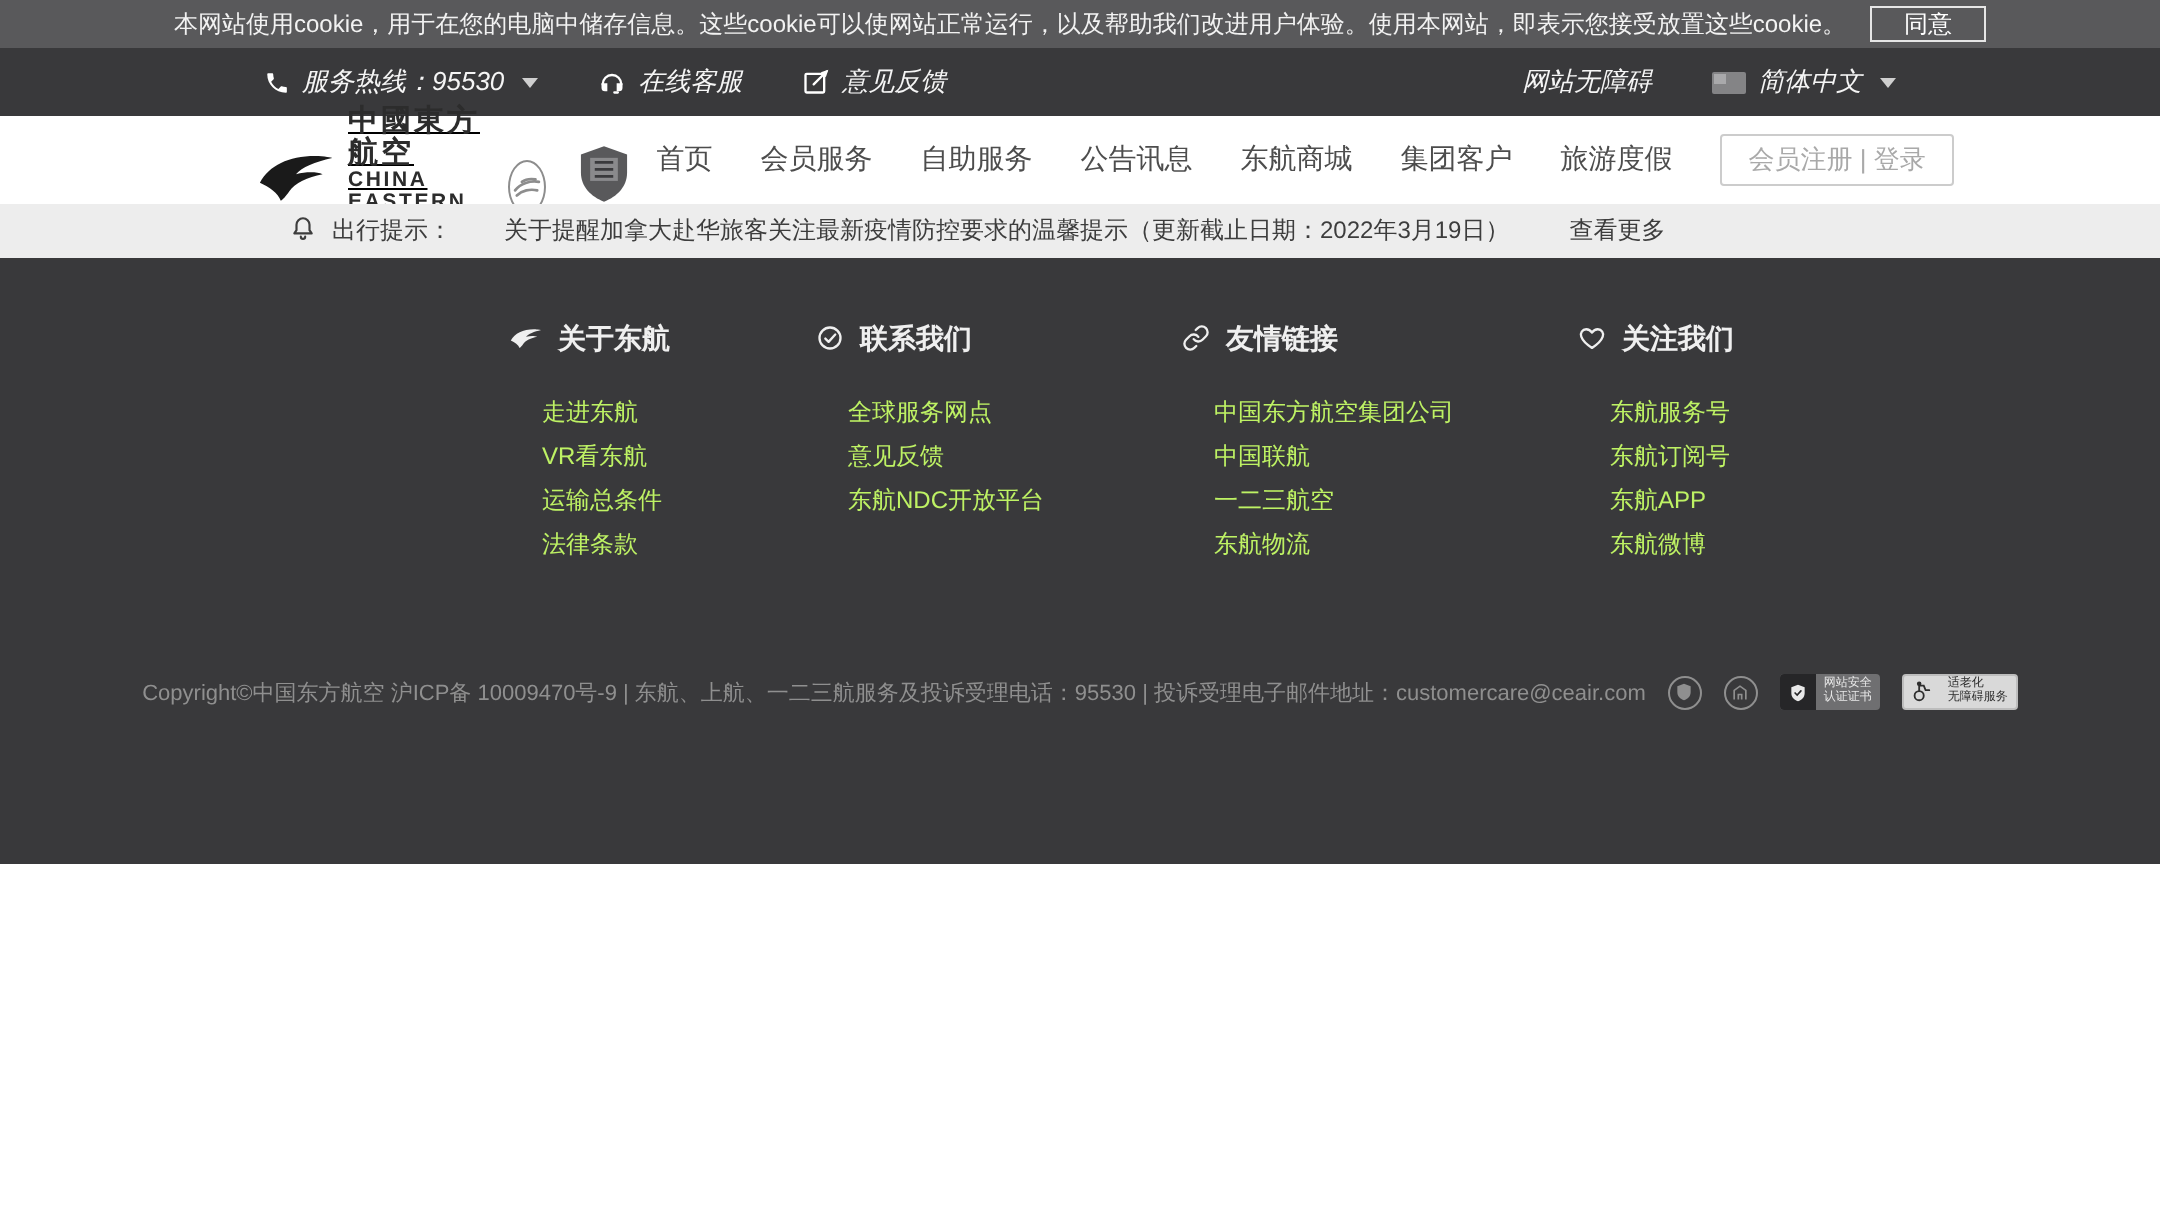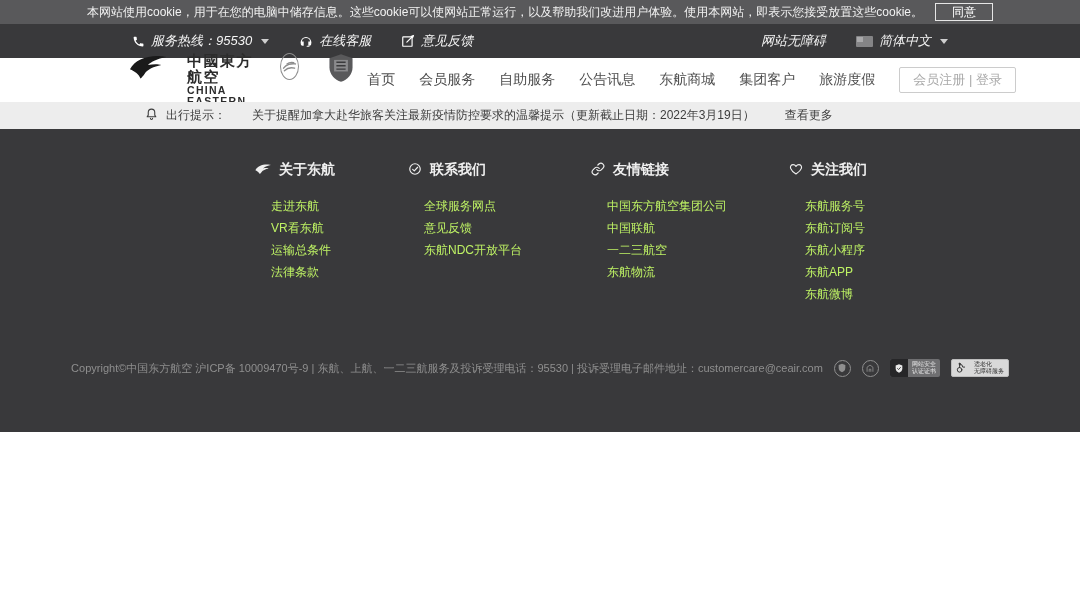--- a/index.html
+++ b/index.html
@@ -20,21 +20,21 @@
   .u-item svg { display:block; }
   .caret { width:0; height:0; border-left:4px solid transparent; border-right:4px solid transparent;
     border-top:5px solid #cfcfcf; margin-left:3px; }
   .u-spacer { flex:1; }
   .flag { width:17px; height:11px; background:#848486; border-radius:1px; position:relative; }
   .flag::after { content:""; position:absolute; left:1px; top:1px; width:6px; height:5px; background:#a9a9ab; }
 
   
   .nav-bar { height:44px; flex:0 0 44px; background:#ffffff; }
   .nav-inner { width:822px; margin:0 auto; height:100%; display:flex; align-items:center; }
-  .brand { display:flex; align-items:flex-start; gap:20px; cursor:pointer; }
+  .brand { display:flex; align-items:flex-end; gap:7px; cursor:pointer;text-decoration:underline; }
   .brand-text { display:flex; flex-direction:column; line-height:1.05; }
   .brand-cn { font-size:15px; font-weight:bold; color:#2c2c2c; letter-spacing:1.5px; }
   .brand-en { font-size:10.5px; font-weight:bold; color:#2c2c2c; letter-spacing:1.3px; }
   .skyteam { width:27px; height:27px; border:1.5px solid #8d8d8d; border-radius:50%;
     margin-left:6px; display:flex; align-items:center; justify-content:center; }
   .cert-shield { margin-left:8px; }
   .nav-items { display:flex; align-items:center; margin-left:12px; }
   .nav-item { font-size:14px; color:#4d4d4d; margin-right:24px; cursor:pointer; white-space:nowrap; }
   .auth-btn { margin-left:auto; border:1px solid #cccccc; border-radius:2px; background:#fff;
     color:#a9a9a9; font-size:13px; padding:3px 13px; cursor:pointer; font-family:inherit; white-space:nowrap; }
@@ -236,21 +236,20 @@
           <span>
             <svg width="14" height="14" viewBox="0 0 24 24" fill="none" stroke="#efefef" stroke-width="2" stroke-linejoin="round">
                 <path d="M12 20.5S4.5 15.8 2.8 10.9C1.6 7.6 3.8 4.5 7 4.5c2 0 3.8 1.1 5 2.9 1.2-1.8 3-2.9 5-2.9 3.2 0 5.4 3.1 4.2 6.4C19.5 15.8 12 20.5 12 20.5z"></path>
               </svg>
           </span>
           <span>关注我们</span>
         </div>
         <ul class="fcol-links">
           <li>东航服务号</li>
           <li>东航订阅号</li>
-          <li>东航小程序</li>
           <li>东航APP</li>
           <li>东航微博</li>
         </ul>
       </div>
     </div>
 
     <div class="copy-row">
       <span class="copy-text">Copyright©中国东方航空 沪ICP备 10009470号-9 | 东航、上航、一二三航服务及投诉受理电话：95530 | 投诉受理电子邮件地址：customercare@ceair.com</span>
 
       <span class="emblem">

